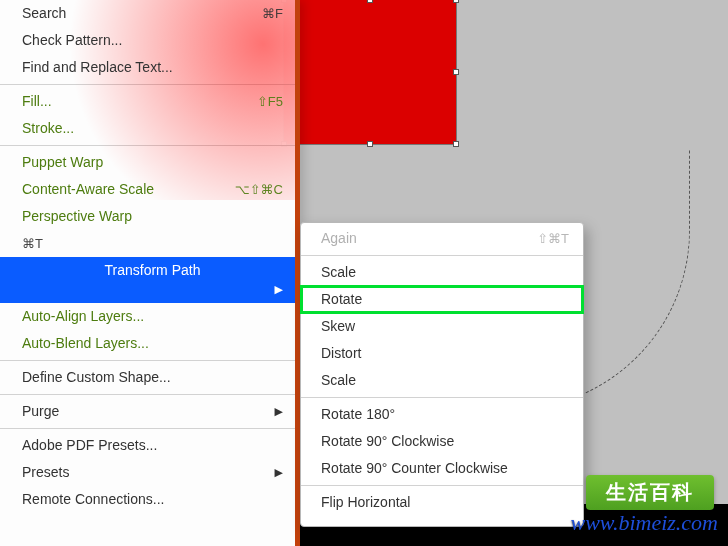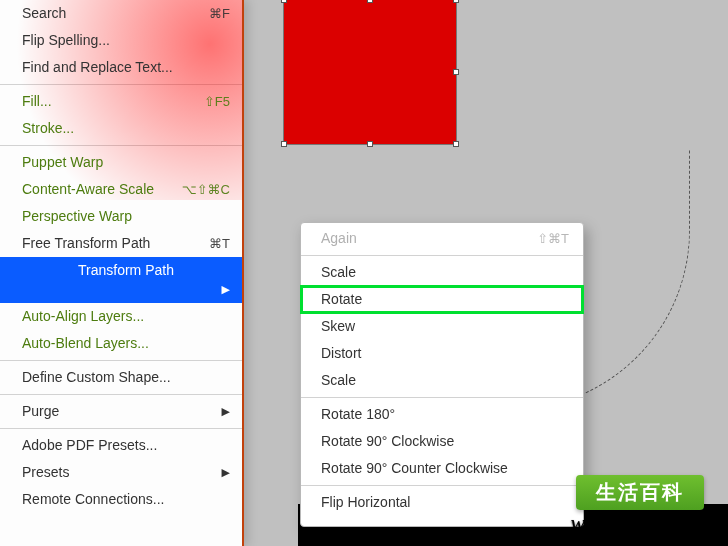--- a/index.html
+++ b/index.html
@@ -54,24 +54,24 @@
     position: absolute;
     left: 298px; right: 0; bottom: 0;
     height: 42px;
     background: #000;
   }
 
   
   .menu {
     position: absolute;
     left: 0; top: 0;
-    width: 244px;
+    width: 300px;
     height: 546px;
     background: rgba(255,255,255,0.96);
-    border-right: 2px solid #c2410c;
+    border-right: 5px solid #c2410c;
     box-shadow: 4px 0 10px rgba(0,0,0,0.15);
     overflow: hidden;
   }
   
   .menu::before {
     content: "";
     position: absolute;
     right: -120px; top: -60px;
     width: 380px; height: 260px;
     background: radial-gradient(circle at 60% 40%, rgba(255,0,0,0.55), rgba(255,0,0,0) 70%);
@@ -120,36 +120,36 @@
   .submenu .menu-item { padding: 4px 14px 4px 20px; }
   .submenu .menu-item.disabled { color: #b0b0b0; }
   .submenu .highlighted {
     outline: 3px solid #00e030;
     outline-offset: -2px;
   }
 
   
   .watermark-badge {
     position: absolute;
-    right: 24px; bottom: 36px;
+    right: 14px; bottom: 36px;
     width: 128px;
     padding: 4px 6px;
     background: linear-gradient(#6fbf2f,#4ea020);
     color: #fff;
     font-weight: bold;
     font-size: 20px;
     border-radius: 4px;
     text-align: center;
     letter-spacing: 2px;
     box-shadow: 0 2px 4px rgba(0,0,0,0.3);
   }
   .watermark-url {
     position: absolute;
     right: 10px; bottom: 10px;
-    color: #000000;
+    color: #1d4ed8;
     font-size: 22px;
     font-family: Georgia, serif;
     font-style: italic;
     text-shadow: 0 1px 2px #000;
   }
 </style>
 </head>
 <body>
 
 <div class="canvas-area">
@@ -166,21 +166,21 @@
   <div class="dashed-path"></div>
   <div class="black-strip"></div>
 </div>
 
 <div class="menu">
   <div class="menu-item">
     <span>Search</span>
     <span class="shortcut">⌘F</span>
   </div>
   <div class="menu-item">
-    <span>Flip Spelling...</span>
+    <span>Check Pattern...</span>
   </div>
   <div class="menu-item">
     <span>Find and Replace Text...</span>
   </div>
   <div class="menu-sep"></div>
   <div class="menu-item disabled">
     <span>Fill...</span>
     <span class="shortcut">⇧F5</span>
   </div>
   <div class="menu-item disabled">
@@ -191,21 +191,20 @@
     <span>Puppet Warp</span>
   </div>
   <div class="menu-item disabled">
     <span>Content-Aware Scale</span>
     <span class="shortcut">⌥⇧⌘C</span>
   </div>
   <div class="menu-item disabled">
     <span>Perspective Warp</span>
   </div>
   <div class="menu-item">
-    <span>Free Transform Path</span>
     <span class="shortcut">⌘T</span>
   </div>
   <div class="menu-item hover">
     <span>Transform Path</span>
     <span class="arrow">▶</span>
   </div>
   <div class="menu-item disabled">
     <span>Auto-Align Layers...</span>
   </div>
   <div class="menu-item disabled">

